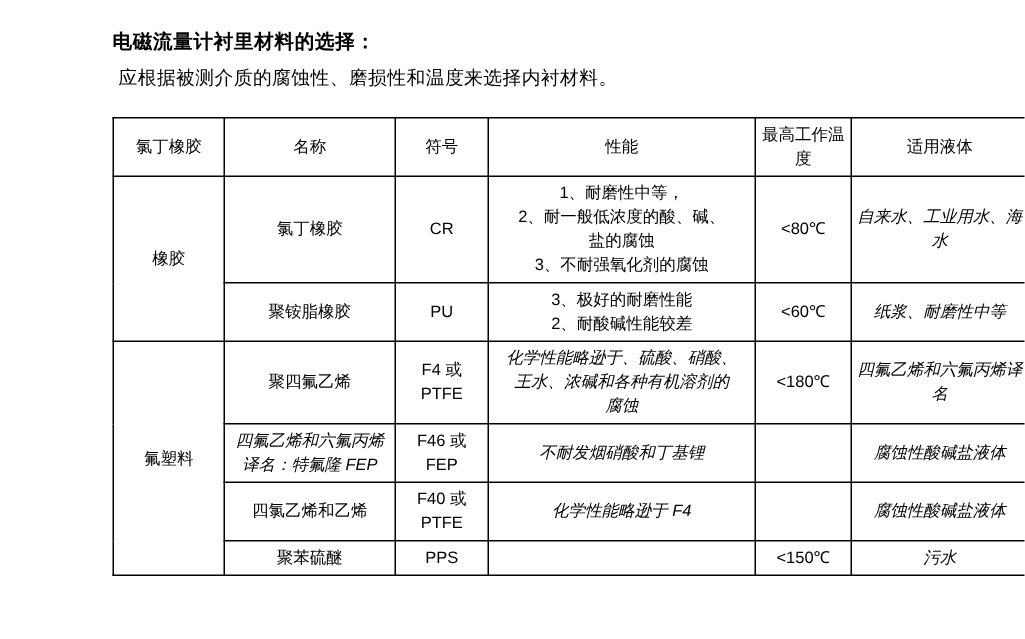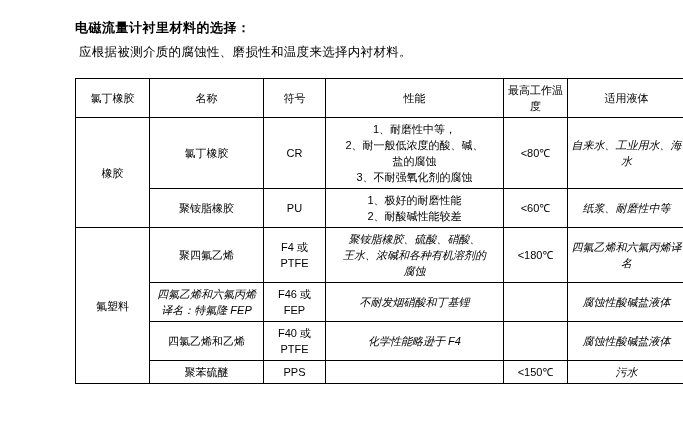--- a/index.html
+++ b/index.html
@@ -115,33 +115,33 @@
           <span class="li">盐的腐蚀</span>
           <span class="li">3、不耐强氧化剂的腐蚀</span>
         </td>
         <td>&lt;80℃</td>
         <td class="center-wrap">自来水、工业用水、海水</td>
       </tr>
       <tr>
         <td>聚铵脂橡胶</td>
         <td>PU</td>
         <td class="multiline">
-          <span class="li">1、极好的耐磨性能</span>
+          <span class="li">3、极好的耐磨性能</span>
           <span class="li">2、耐酸碱性能较差</span>
         </td>
         <td>&lt;60℃</td>
         <td class="center-wrap">纸浆、耐磨性中等</td>
       </tr>
 
       <tr>
         <td class="group" rowspan="4">氟塑料</td>
         <td>聚四氟乙烯</td>
         <td>F4 或 PTFE</td>
         <td class="center-wrap">
-          <span class="li">聚铵脂橡胶、硫酸、硝酸、</span>
+          <span class="li">化学性能略逊于、硫酸、硝酸、</span>
           <span class="li">王水、浓碱和各种有机溶剂的</span>
           <span class="li">腐蚀</span>
         </td>
         <td>&lt;180℃</td>
         <td class="center-wrap">四氟乙烯和六氟丙烯译名</td>
       </tr>
       <tr>
         <td class="center-wrap">四氟乙烯和六氟丙烯译名：特氟隆 FEP</td>
         <td>F46 或 FEP</td>
         <td class="center-wrap">不耐发烟硝酸和丁基锂</td>

